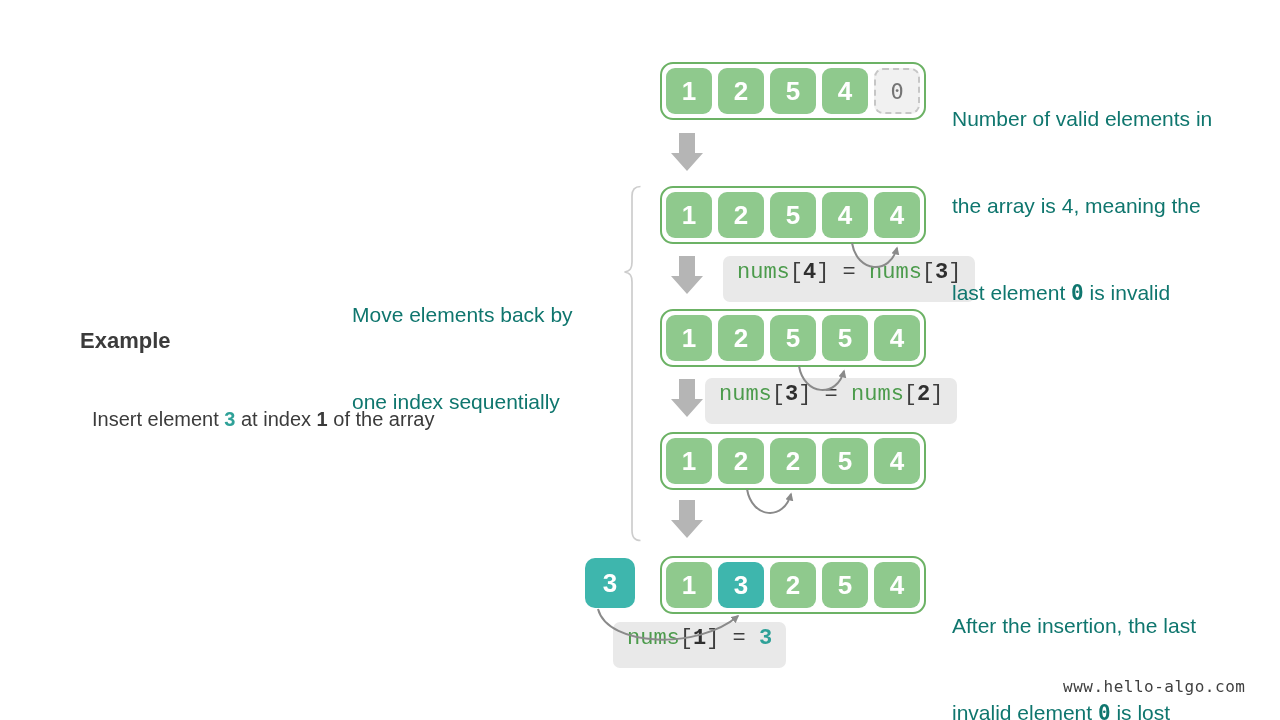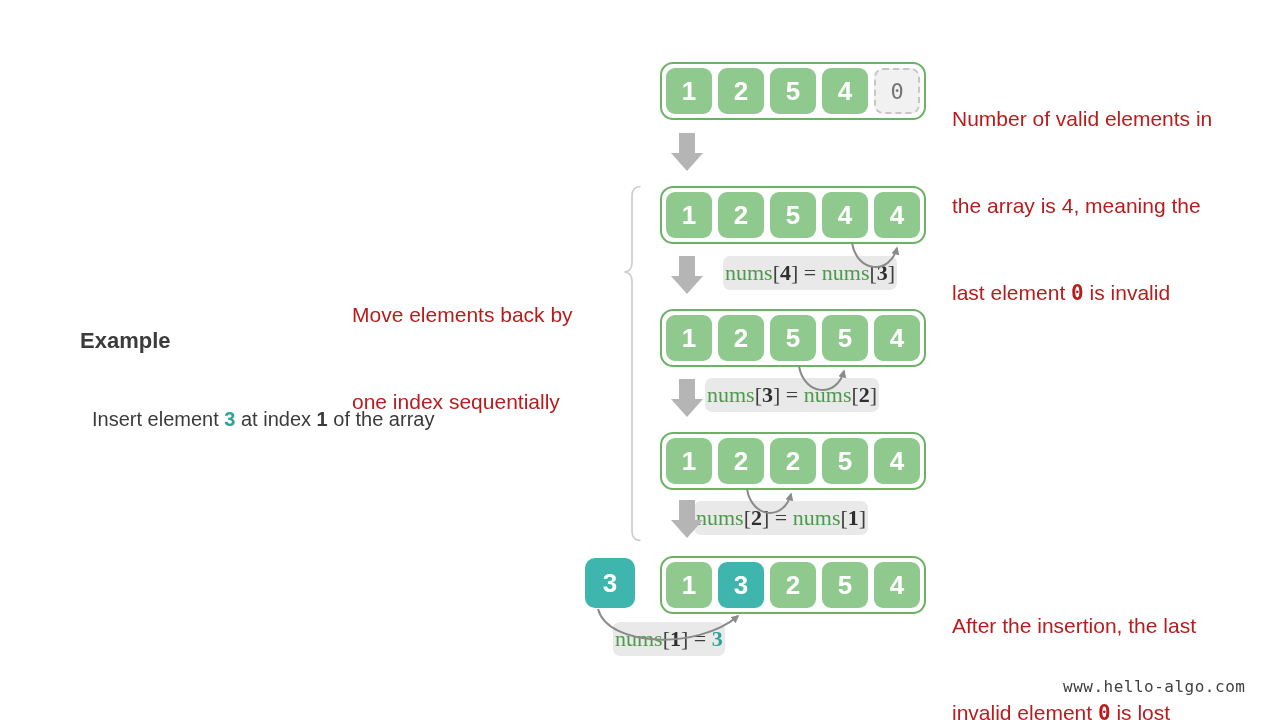--- a/index.html
+++ b/index.html
@@ -12,31 +12,31 @@
   .cell{width:46px;height:46px;border-radius:9px;display:flex;align-items:center;justify-content:center;
         font-size:26px;font-weight:bold;color:#ffffff;box-sizing:border-box;}
   .cell.g{background:#8FC98D;}
   .cell.t{background:#3EB6AD;}
   .cell.d{background:#F1F1F1;border:2px dashed #C6C6C6;color:#757575;font-weight:500;
           font-family:"DejaVu Sans Mono",monospace;font-size:22px;}
   .solo{position:absolute;left:585px;top:558px;width:50px;height:50px;border-radius:10px;background:#3EB6AD;
         display:flex;align-items:center;justify-content:center;font-size:26px;font-weight:bold;color:#fff;}
 
   
-  .pill{position:absolute;height:34px;line-height:34px;background:#E9E9E9;border-radius:7px;
-        padding:0 2px;font-family:Liberation Serif, serif;font-size:22px;white-space:pre;}
+  .pill{position:absolute;height:46px;line-height:34px;background:#E9E9E9;border-radius:7px;
+        padding:0 14px;font-family:Liberation Mono, monospace;font-size:22px;white-space:pre;}
   .pt-fn{color:#4C9B4C;}
   .pt-p{color:#3E3E3E;}
   .pt-ix{color:#2F2F2F;font-weight:bold;}
   .pt-teal{color:#2FA198;font-weight:bold;}
   .pt-dark{color:#3B3B3B;font-weight:bold;}
   .pt-code{font-family:"DejaVu Sans Mono",monospace;font-weight:bold;}
 
   
-  .note{position:absolute;color:#b91c1c;font-size:21px;line-height:29px;white-space:pre;}
+  .note{position:absolute;color:#0f766e;font-size:21px;line-height:29px;white-space:pre;}
   .example-title{position:absolute;left:80px;top:328px;color:#3B3B3B;font-size:22px;font-weight:bold;}
   .example-desc{position:absolute;left:92px;top:366px;color:#3B3B3B;font-size:20px;white-space:pre;margin-top:42px;}
   .footer{position:absolute;left:1063px;top:677px;color:#404040;font-size:16px;
           font-family:"DejaVu Sans Mono",monospace;letter-spacing:0.5px;}
 
   .overlay{position:absolute;left:0;top:0;pointer-events:none;}
 </style>
 </head>
 <body>
 
@@ -79,21 +79,20 @@
     <div class="cell t">3</div>
     <div class="cell g">2</div>
     <div class="cell g">5</div>
     <div class="cell g">4</div>
   </div>
 
   <div class="solo">3</div>
 
   <div class="pill" style="left:723px;top:256px"><span class="pt-fn">nums</span><span class="pt-p">[</span><span class="pt-ix">4</span><span class="pt-p">]</span><span class="pt-p"> = </span><span class="pt-fn">nums</span><span class="pt-p">[</span><span class="pt-ix">3</span><span class="pt-p">]</span></div>
   <div class="pill" style="left:705px;top:378px"><span class="pt-fn">nums</span><span class="pt-p">[</span><span class="pt-ix">3</span><span class="pt-p">]</span><span class="pt-p"> = </span><span class="pt-fn">nums</span><span class="pt-p">[</span><span class="pt-ix">2</span><span class="pt-p">]</span></div>
-  <div class="pill" style="left:694px;top:501px"><span class="pt-fn">nums</span><span class="pt-p">[</span><span class="pt-ix">2</span><span class="pt-p">]</span><span class="pt-p"> = </span><span class="pt-fn">nums</span><span class="pt-p">[</span><span class="pt-ix">1</span><span class="pt-p">]</span></div>
   <div class="pill" style="left:613px;top:622px"><span class="pt-fn">nums</span><span class="pt-p">[</span><span class="pt-ix">1</span><span class="pt-p">]</span><span class="pt-p"> = </span><span class="pt-teal">3</span></div>
 
   <div class="note" style="left:952px;top:46px">
     <div><span>Number of valid elements in</span></div>
     <div><span>the array is 4, meaning the</span></div>
     <div><span>last element </span><span class="pt-code">0</span><span> is invalid</span></div>
   </div>
 
   <div class="note" style="left:352px;top:242px">
     <div><span>Move elements back by</span></div>

